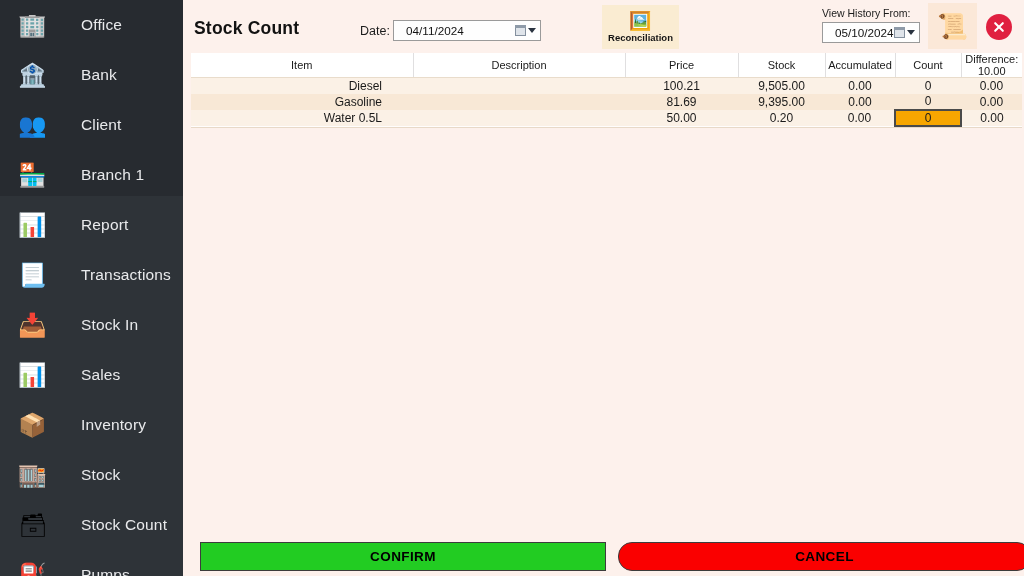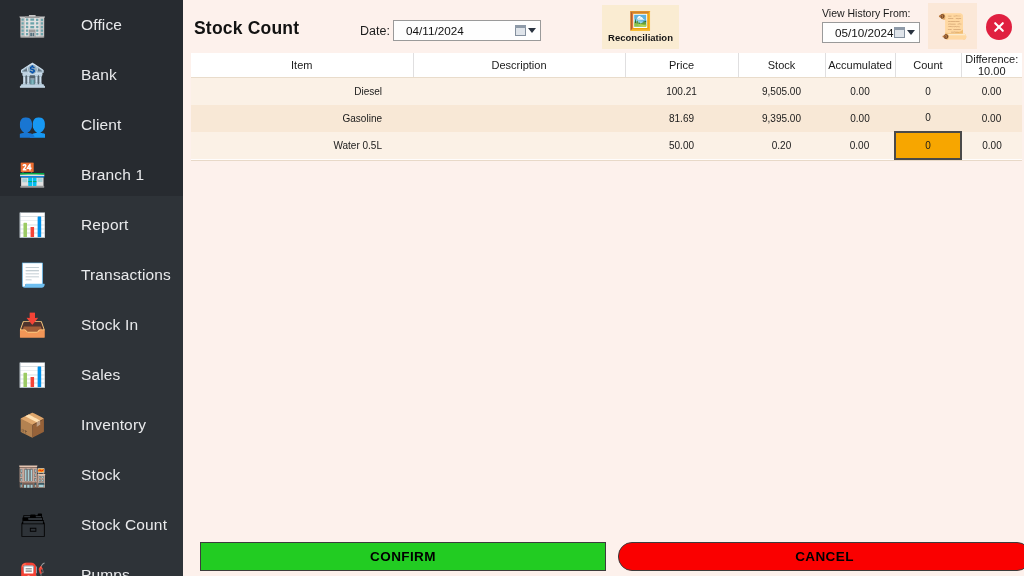--- a/index.html
+++ b/index.html
@@ -201,22 +201,22 @@
     height: 24px;
     border-right: 1px solid #e0dfe0;
     border-bottom: 1px solid #e9dccb;
     text-align: center;
     padding: 0;
     line-height: 12px;
     vertical-align: middle;
   }
   thead th:last-child { border-right: none; }
   tbody td {
-    height: 27px;
-    font-size: 10px;
+    height: 16px;
+    font-size: 12px;
     color: #1a1a1a;
     padding: 0 6px;
     text-align: center;
     border: none;
     white-space: nowrap;
     overflow: hidden;
   }
   tbody tr.odd  td { background: #fbf1e6; }
   tbody tr.even td { background: #f8e8d6; }
   td.item { text-align: right; padding-right: 31px; }

